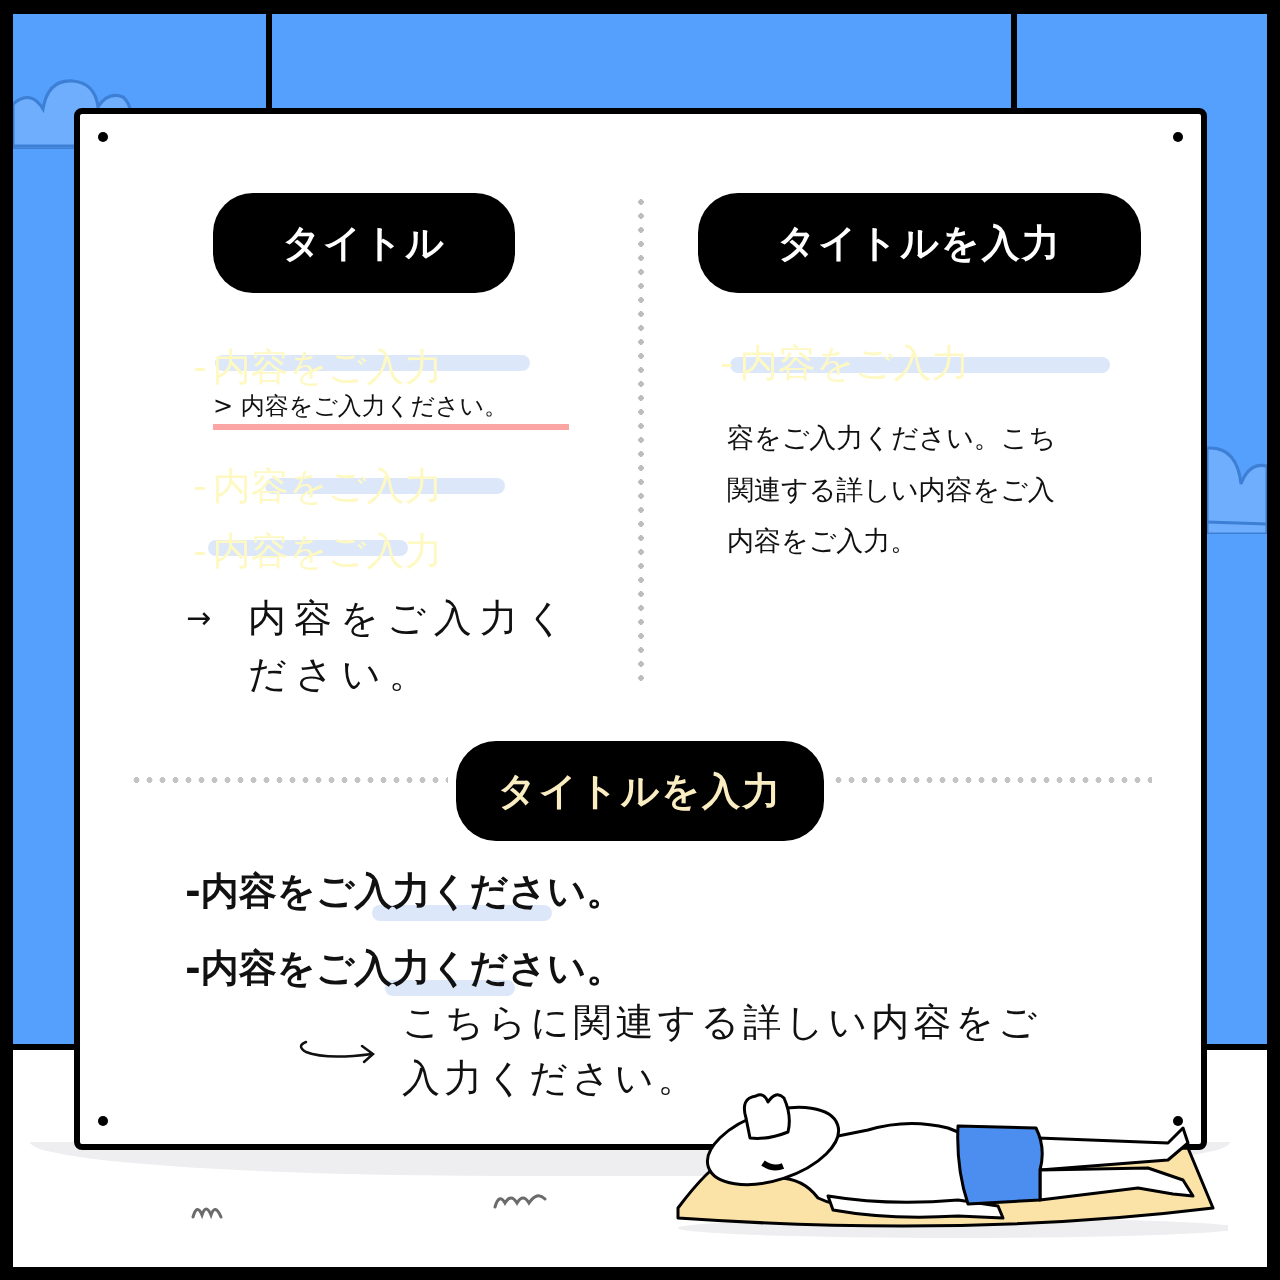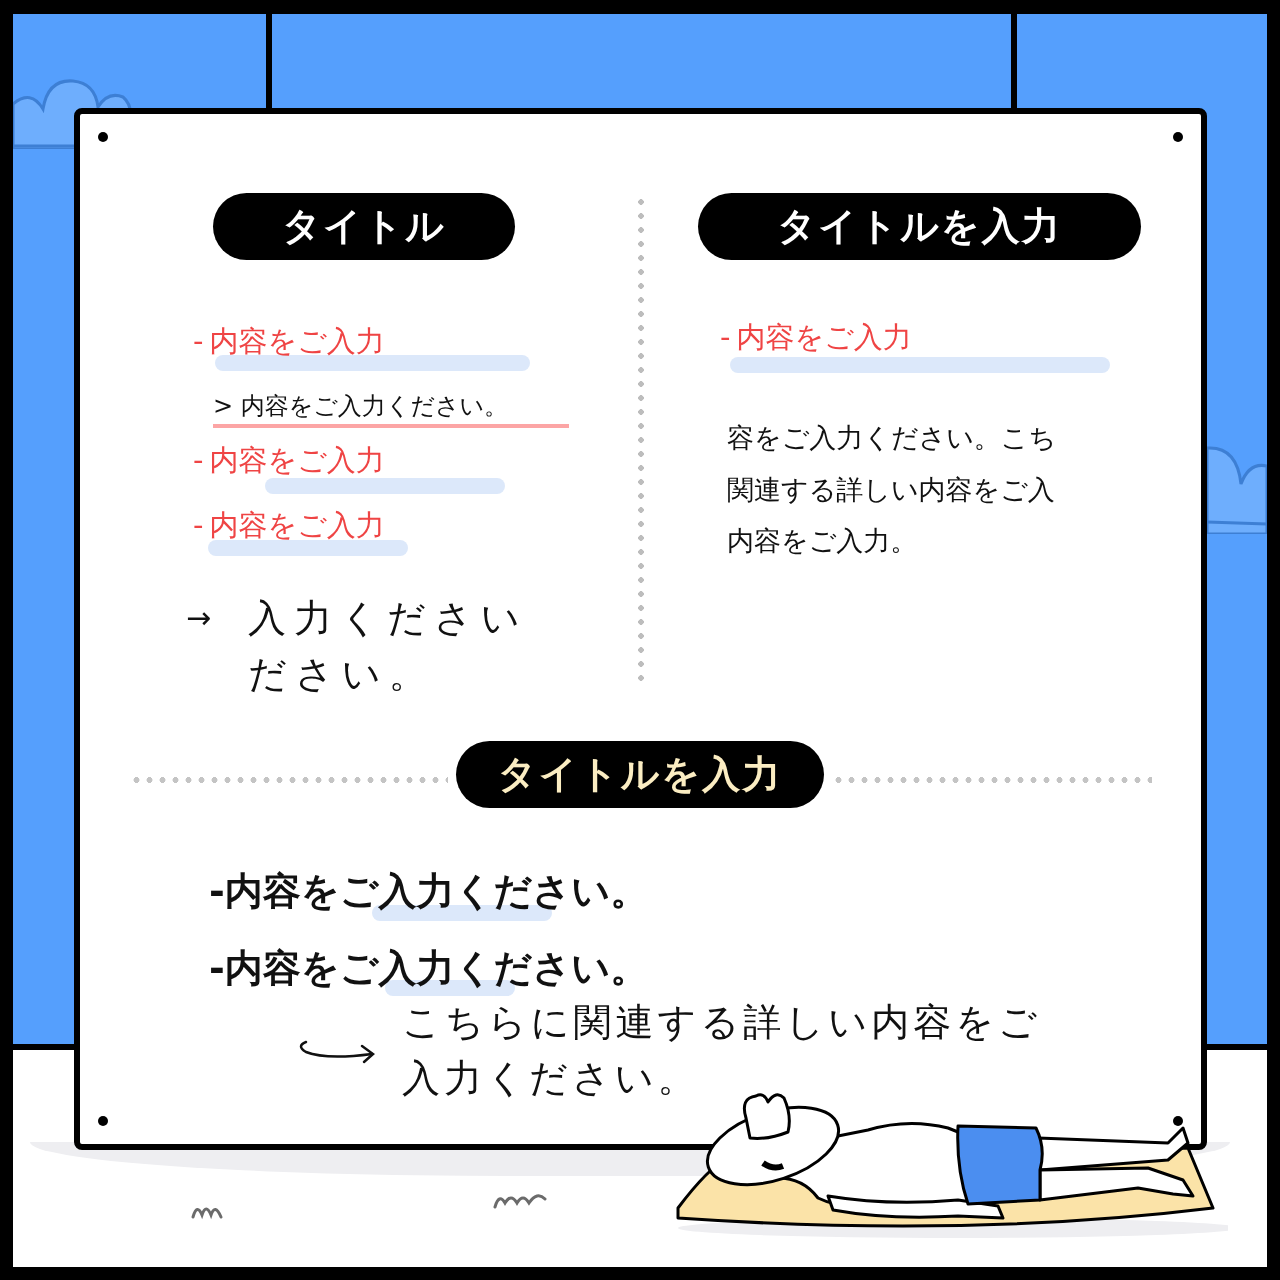--- a/index.html
+++ b/index.html
@@ -9,38 +9,38 @@
   .frame { position: absolute; left: 13px; top: 14px; width: 1254px; height: 1253px; background: #559ffd; overflow: hidden; }
   .floor { position: absolute; left: 0; top: 1030px; width: 100%; height: 223px; background: #ffffff; border-top: 6px solid #000; }
   .vbar { position: absolute; top: 0; width: 6px; height: 102px; background: #000; }
 
   .cloud { position: absolute; }
 
   .board { position: absolute; left: 74px; top: 108px; width: 1133px; height: 1042px; background: #fff; border: 6px solid #000; border-radius: 8px; }
   .board-shadow { position: absolute; left: 30px; top: 1142px; width: 1200px; height: 34px; background: #eeeef1; border-radius: 0 0 40% 40%/0 0 100% 100%; }
   .rivet { position: absolute; width: 10px; height: 10px; border-radius: 50%; background: #000; }
 
-  .pill { position: absolute; height: 67px; background: #000; border-radius: 40px; color: #fff; font-weight: bold; font-size: 38px; display: flex; align-items: center; justify-content: center; letter-spacing: 2px; }
+  .pill { position: absolute; height: 100px; background: #000; border-radius: 40px; color: #fff; font-weight: bold; font-size: 38px; display: flex; align-items: center; justify-content: center; letter-spacing: 2px; }
   .pill.gold { color: #fbedc2; }
 
   .vdots { position: absolute; left: 638px; top: 195px; width: 6px; height: 492px;
     background-image: radial-gradient(circle, #bdbdbd 2.6px, transparent 3px); background-size: 6px 14px; background-repeat: repeat-y; }
   .hdots { position: absolute; top: 776px; height: 8px;
     background-image: radial-gradient(circle, #c4c4c4 2.8px, transparent 3.2px); background-size: 13px 8px; background-repeat: repeat-x; }
 
-  .item { position: absolute; font-size: 29px; color: #ef4444; white-space: nowrap; }
+  .item { position: absolute; font-size: 38px; color: #fef9c3; white-space: nowrap; margin-top: 20px; }
   .item .dash { margin-right: 6px; }
   .hl { position: absolute; height: 16px; background: #dce8fa; border-radius: 8px; }
-  .sub { position: absolute; font-size: 24px; white-space: nowrap; border-bottom: 4px solid #fca5a5; padding-bottom: 2px; }
+  .sub { position: absolute; font-size: 24px; white-space: nowrap; border-bottom: 6px solid #fca5a5; padding-bottom: 2px; }
   .hand { position: absolute; font-size: 38px; line-height: 56px; letter-spacing: 8px; }
   .arrow { position: absolute; font-size: 30px; }
 
   .para { position: absolute; left: 727px; top: 412px; width: 370px; font-size: 27px; line-height: 51.5px; }
 
-  .bold-item { position: absolute; font-size: 38px; font-weight: bold; white-space: nowrap; margin-left: 24px; }
+  .bold-item { position: absolute; font-size: 38px; font-weight: bold; white-space: nowrap; }
   .hand2 { position: absolute; left: 402px; top: 994px; font-size: 38px; line-height: 56px; letter-spacing: 4px; width: 640px; }
 
   .grass { position: absolute; }
   .man { position: absolute; left: 668px; top: 1088px; }
 </style>
 </head>
 <body>
 
 <div class="frame">
 
@@ -89,21 +89,21 @@
   <span class="dash">-</span><span>内容をご入力</span>
 </div>
 
 <div class="hl" style="left:208px;top:540px;width:200px;"></div>
 <div class="item" style="left:193px;top:506px;">
   <span class="dash">-</span><span>内容をご入力</span>
 </div>
 
 <div class="arrow" style="left:186px;top:600px;">→</div>
 <div class="hand" style="left:248px;top:590px;">
-  <div>入力ください</div>
+  <div>内容をご入力く</div>
   <div>ださい。</div>
 </div>
 
 <div class="vdots"></div>
 
 <div class="pill" style="left:698px;top:193px;width:443px;">タイトルを入力</div>
 
 <div class="hl" style="left:730px;top:357px;width:380px;"></div>
 <div class="item" style="left:720px;top:318px;">
   <span class="dash">-</span><span>内容をご入力</span>

